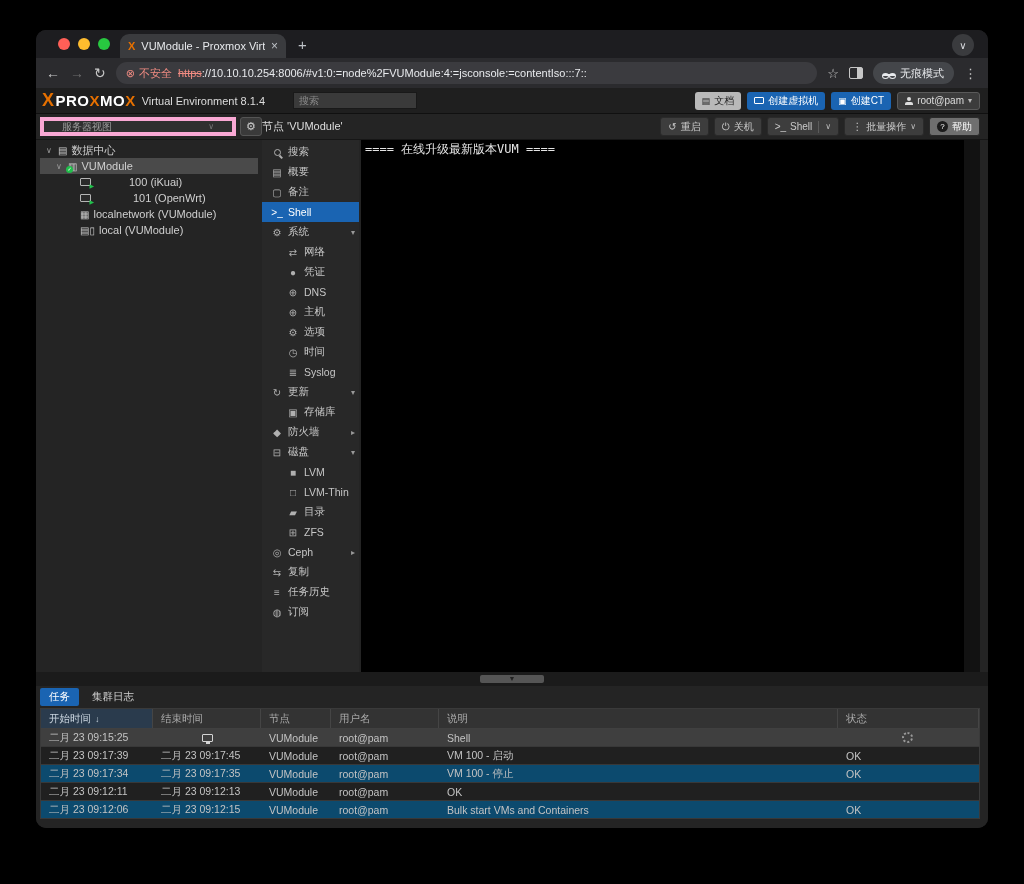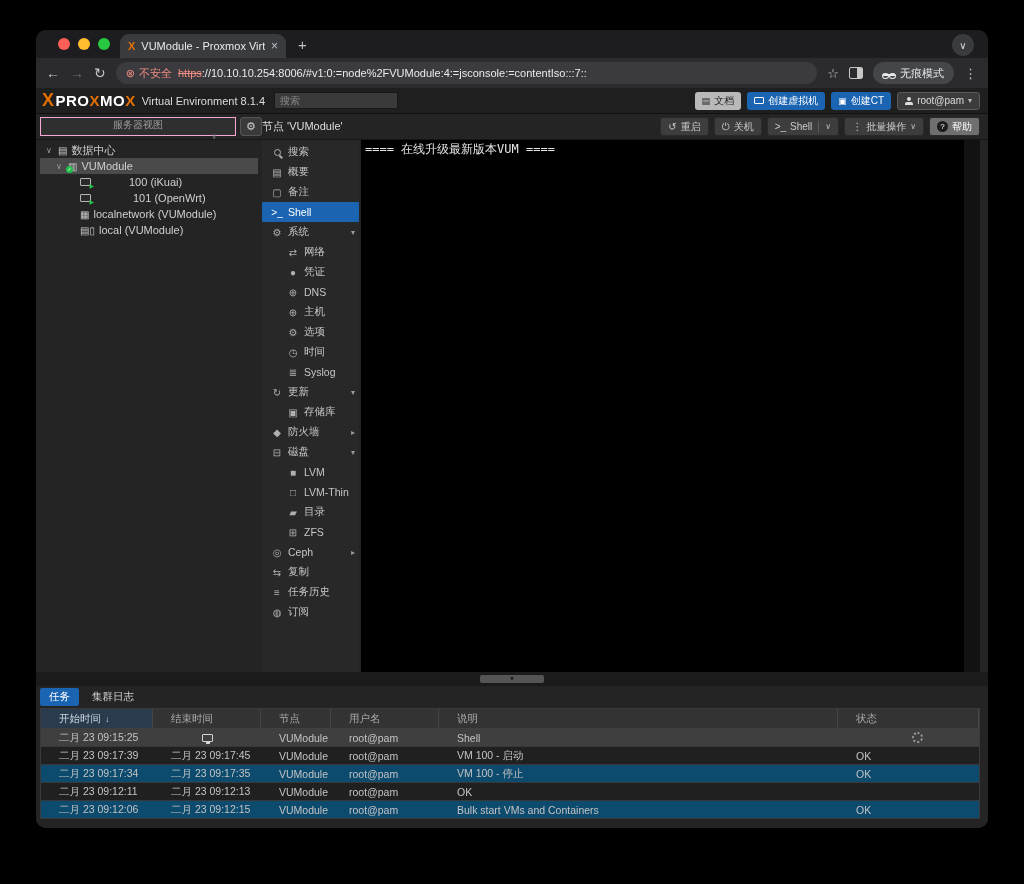--- a/index.html
+++ b/index.html
@@ -32,39 +32,39 @@
   .incog .hat { width:12px; height:5px; border-bottom:2px solid #e8eaed; position:relative; }
   .incog .hat::before,.incog .hat::after{content:""; position:absolute; bottom:-5px; width:5px; height:4px; border:1.2px solid #e8eaed; border-radius:50%;}
   .incog .hat::before{left:-1px}.incog .hat::after{right:-1px}
   .dots { color:#c7c7c7; font-size:13px; letter-spacing:1px; }
 
   
   .pve-header { height:26px; background:#1f1f1f; border-bottom:1px solid #101010; display:flex; align-items:center; padding:0 8px 0 6px; gap:6px; flex:none; }
   .logo { display:flex; align-items:center; font-weight:bold; font-size:15px; letter-spacing:.5px; color:#fff; }
   .logo .x { color:#e57000; }
   .logo .bigx { color:#e57000; font-size:18px; margin-right:1px; }
-  .ver { color:#ddd; font-size:11px; margin-right:3px; }
+  .ver { color:#ddd; font-size:11px; margin-right:22px; }
   .hsearch { width:124px; height:17px; background:#3a3a3a; border:1px solid #191919; color:#bbb; font-size:10px; padding:0 5px; }
   .hsearch::placeholder { color:#8a8a8a; }
   .hspacer { flex:1; }
   .hbtn { height:18px; border-radius:3px; font-size:10px; display:flex; align-items:center; gap:4px; padding:0 7px; }
   .hbtn.light { background:#b9b9b9; color:#1c1c1c; }
   .hbtn.blue { background:#1a64b2; color:#fff; }
   .hbtn.dark { background:#3c3c3c; color:#ddd; border:1px solid #5a5a5a; }
   .mini-mon { width:10px; height:7px; border:1.5px solid currentColor; border-radius:1px; position:relative; }
   .mini-book { font-size:9px; }
   .mini-cube { font-size:9px; }
   .person { width:8px; height:8px; position:relative; }
   .person::before{content:""; position:absolute; top:0; left:2px; width:4px; height:4px; border-radius:50%; background:#ddd;}
   .person::after{content:""; position:absolute; bottom:0; left:0; width:8px; height:3px; border-radius:2px 2px 0 0; background:#ddd;}
   .caret { font-size:8px; color:#bbb; }
 
   
   .subrow { height:26px; background:#242424; display:flex; align-items:center; flex:none; padding:0 8px 0 4px; border-bottom:1px solid #161616; }
-  .viewsel { width:196px; height:19px; background:#2f2f2f; border:1px solid #f9a8d4; color:#9d9d9d; font-size:10px; display:flex; align-items:center; padding:0 18px;flex-direction:column; }
+  .viewsel { width:196px; height:19px; background:#2f2f2f; border:4px solid #f9a8d4; color:#9d9d9d; font-size:10px; display:flex; align-items:center; padding:0 18px; }
   .viewsel .vcaret { margin-left:auto; color:#777; font-size:8px; }
   .gearbtn { width:22px; height:19px; background:#3a3a3a; border:1px solid #555; border-radius:3px; margin-left:4px; color:#ccc; font-size:11px; display:flex; align-items:center; justify-content:center; }
   .nodetitle { color:#ddd; font-size:11px; margin-left:0; }
   .tb-spacer { flex:1; }
   .tbtn { height:19px; background:#3d3d3d; border:1px solid #2a2a2a; border-radius:3px; color:#c9c9c9; font-size:10px; display:flex; align-items:center; gap:4px; padding:0 7px; margin-left:5px; }
   .tbtn .ic { font-size:10px; }
   .tbtn .sep { width:1px; height:12px; background:#5a5a5a; margin:0 2px; }
   .tbtn.help { background:#6f6f6f; color:#fff; }
   .qmark { width:11px; height:11px; border-radius:50%; background:#1c1c1c; color:#fff; font-size:8px; display:flex; align-items:center; justify-content:center; }
 
@@ -102,21 +102,21 @@
   .splitter { height:14px; background:#1b1b1b; position:relative; flex:none; }
   .handle { position:absolute; left:50%; top:3px; transform:translateX(-50%); width:64px; height:8px; background:#555; border-radius:2px; color:#222; font-size:7px; text-align:center; line-height:8px; }
 
   
   .bottom { flex:1; background:#242424; padding:0 8px 0 4px; display:flex; flex-direction:column; }
   .btabs { height:22px; display:flex; align-items:center; gap:4px; }
   .btab { height:18px; display:flex; align-items:center; padding:0 9px; font-size:10.5px; color:#cfcfcf; border-radius:2px; }
   .btab.sel { background:#1a64b2; color:#fff; }
   .grid { width:100%; border:1px solid #3a3a3a; border-bottom:none; }
   .grow { display:grid; grid-template-columns:112px 108px 70px 108px 399px 1fr; height:18px; align-items:center; font-size:10.5px; color:#c3c3c3; border-bottom:1px solid #383838; }
-  .grow > div { padding:0 18px; overflow:hidden; white-space:nowrap; height:100%; display:flex; align-items:center; }
+  .grow > div { padding:0 8px; overflow:hidden; white-space:nowrap; height:100%; display:flex; align-items:center; }
   .grow.head { background:#333; color:#ababab; height:20px; border-bottom:1px solid #404040; }
   .grow.head > div { border-right:1px solid #454545; }
   .grow.head > div.sorted { background:#2a3b4d; color:#c9d4de; }
   .grow.active { background:#3f3f3f; }
   .grow.odd { background:#202020; }
   .grow.even { background:#0c4a6e; }
   .cc { justify-content:center; }
   .spinner { width:11px; height:11px; border:2px dotted #9a9a9a; border-radius:50%; margin-left:56px; }
   .sortarrow { font-size:9px; margin-left:4px; }
 </style>

